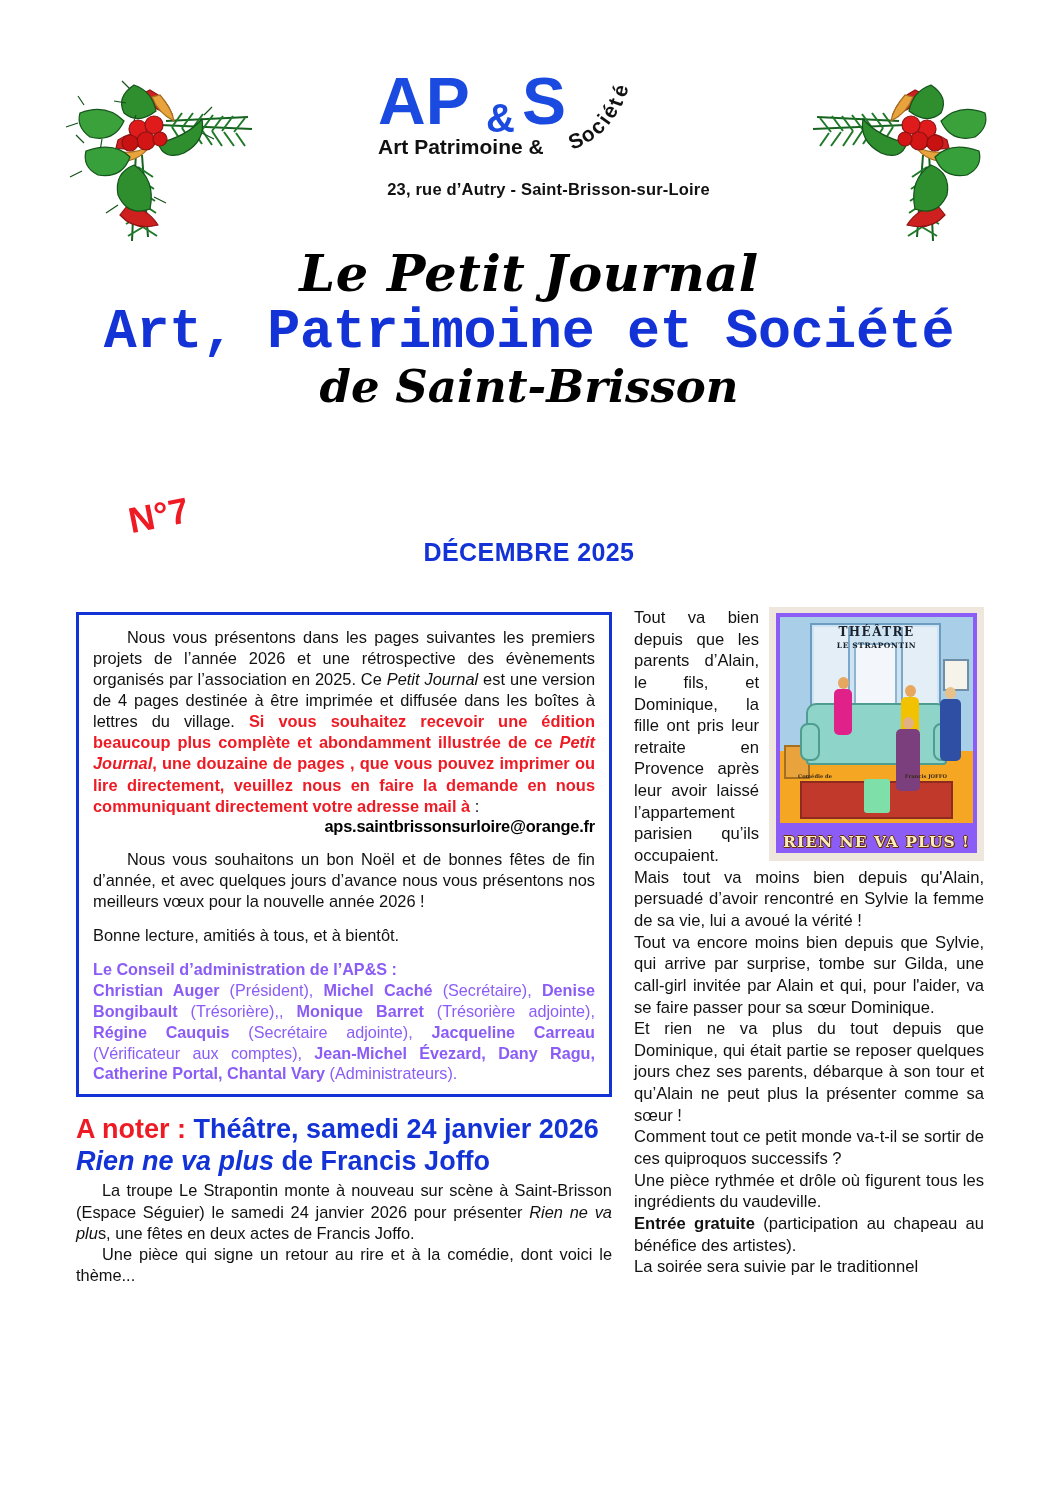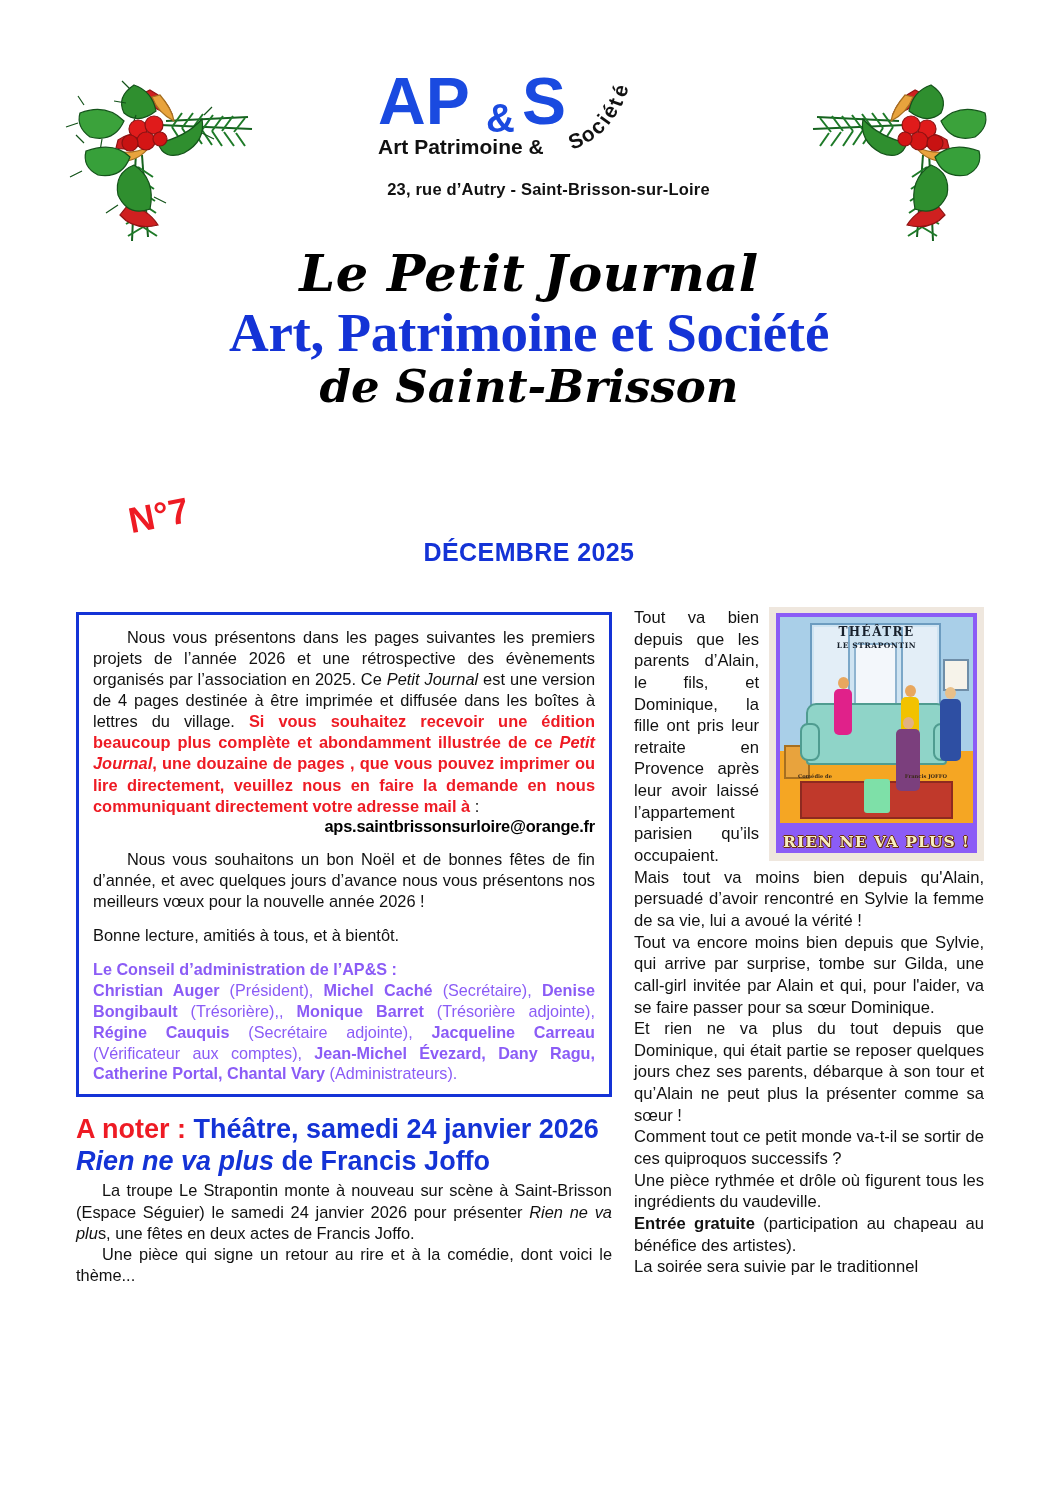--- a/index.html
+++ b/index.html
@@ -29,21 +29,21 @@
   .t-line{line-height:1.0;white-space:nowrap;}
   .script{
     font-family:"DejaVu Serif",serif;font-style:italic;font-weight:700;
     color:#000;
   }
   .blue{color:#1433d6;}
   .t1{font-size:51px;letter-spacing:.5px;}
   .t2{font-size:48px;margin-top:4px;}
   .t2 .sans{font-family:"Liberation Sans",sans-serif;font-style:normal;font-weight:bold;font-size:53px;}
   .t3{
-    font-family:Liberation Serif, serif;font-weight:bold;font-size:55px;
+    font-family:Liberation Mono, monospace;font-weight:bold;font-size:55px;
     color:#1433d6;margin-top:6px;letter-spacing:-.3px;text-align:center;
   }
   .t4{font-size:45px;margin-top:4px;}
   .issue{
     position:absolute;left:133px;top:500px;color:#ee1b24;
     font-family:"Liberation Sans",sans-serif;font-weight:bold;font-size:36px;
     transform:rotate(-11deg);transform-origin:left bottom;
   }
   .date{
     position:absolute;left:0;right:0;top:538px;text-align:center;

